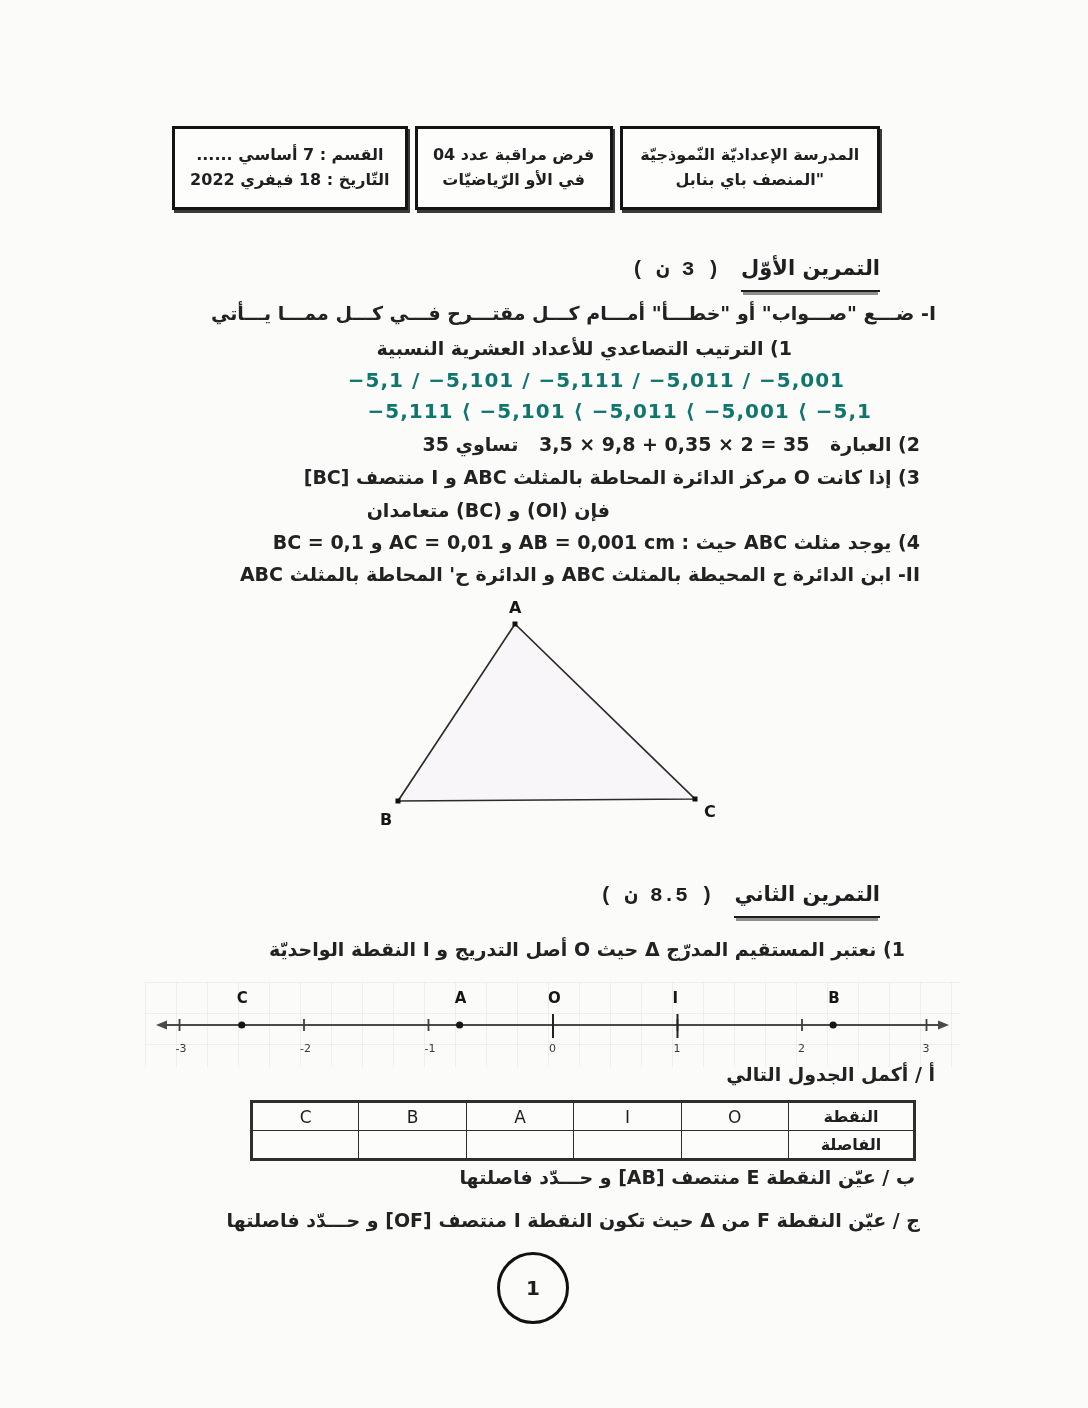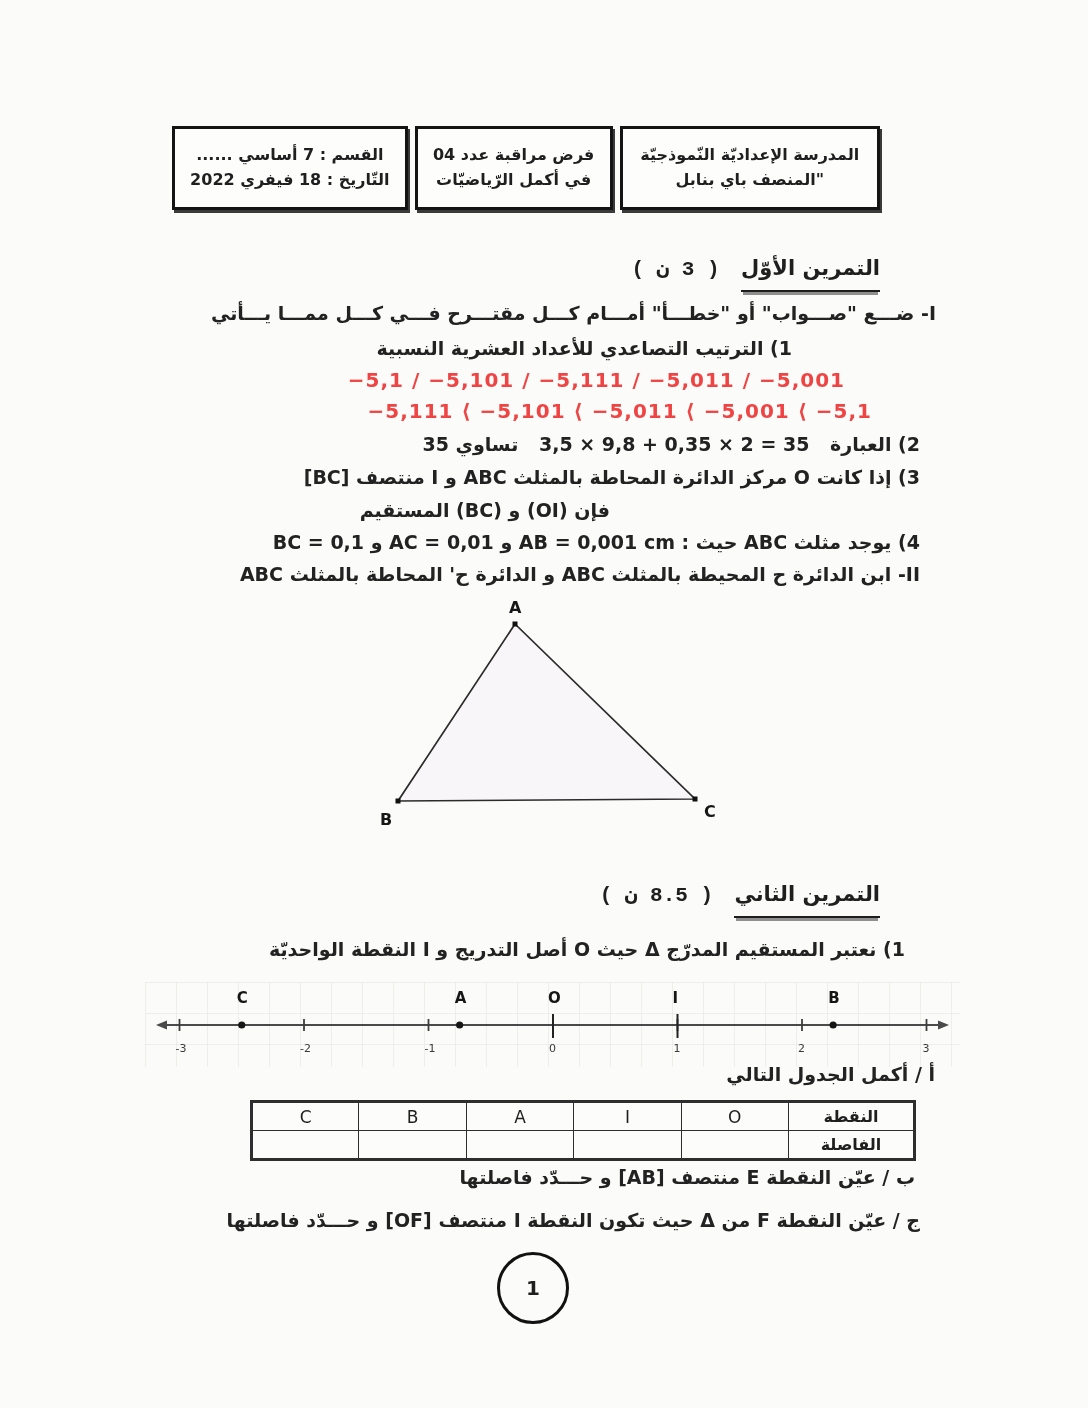--- a/index.html
+++ b/index.html
@@ -18,21 +18,21 @@
   .hdr .c-class{width:238px;text-align:center;}
   .hdr .c-exam{width:200px;}
   .hdr .c-school{width:263px;}
   .hdr .ln{font-size:16px;font-weight:bold;line-height:1.55;white-space:nowrap;direction:rtl;}
   
   .ex-title{position:absolute;direction:rtl;font-size:21px;font-weight:bold;white-space:nowrap;}
   .ex-title .t{border-bottom:2.5px solid #1d1d1d;box-shadow:0 5px 0 -2px #8f8f8f;padding-bottom:10px;text-align:center;}
   .ex-title .p{margin-right:14px;letter-spacing:2px;font-family:Liberation Mono, monospace;}
   
   .line{position:absolute;direction:rtl;font-size:19px;font-weight:bold;white-space:nowrap;color:#222;}
-  .mathline{position:absolute;direction:ltr;font-size:20px;font-weight:bold;letter-spacing:1px;color:#ef4444;white-space:nowrap;}
+  .mathline{position:absolute;direction:ltr;font-size:20px;font-weight:bold;letter-spacing:1px;color:#0f766e;white-space:nowrap;}
   .ltrchunk{direction:ltr;unicode-bidi:isolate;display:inline-block;margin:0 14px;}
   
   .fig{position:absolute;}
   
   table.abs-table{position:absolute;top:1100px;left:250px;width:666px;border-collapse:collapse;direction:rtl;table-layout:fixed;}
   table.abs-table td{
     border:1.6px solid #2e2e2e;height:27px;text-align:center;vertical-align:middle;
     font-size:17px;background:#fcfcfb;padding:0 6px;
   }
   table.abs-table{border:3px solid #2e2e2e;}
@@ -49,21 +49,21 @@
 
 <div class="page">
 
   <div class="hdr">
     <div class="cell c-class">
       <div class="ln">القسم : 7 أساسي ......</div>
       <div class="ln">التّاريخ : 18 فيفري 2022</div>
     </div>
     <div class="cell c-exam">
       <div class="ln">فرض مراقبة عدد 04</div>
-      <div class="ln">في أكمل الرّياضيّات</div>
+      <div class="ln">في الأو الرّياضيّات</div>
     </div>
     <div class="cell c-school">
       <div class="ln">المدرسة الإعداديّة النّموذجيّة</div>
       <div class="ln">"المنصف باي بنابل</div>
     </div>
   </div>
 
   <div class="ex-title" style="top:256px;right:208px;">
     <span class="t">التمرين الأوّل</span>
     <span class="p">( 3 ن )</span>
@@ -74,21 +74,21 @@
   <div class="mathline" style="top:368px;right:243px;">−5,1 / −5,101 / −5,111 / −5,011 / −5,001</div>
   <div class="mathline" style="top:399px;right:216px;">−5,111 ⟨ −5,101 ⟨ −5,011 ⟨ −5,001 ⟨ −5,1</div>
 
   <div class="line" style="top:433px;right:168px;margin-left:8px;">
     <span>2) العبارة</span>
     <span class="ltrchunk">3,5 × 9,8 + 0,35 × 2 = 35</span>
     <span>تساوي 35</span>
   </div>
 
   <div class="line" style="top:466px;right:168px;">3) إذا كانت O مركز الدائرة المحاطة بالمثلث ABC و I منتصف [BC]</div>
-  <div class="line" style="top:499px;right:478px;">فإن (OI) و (BC) المستقيم</div>
+  <div class="line" style="top:499px;right:478px;">فإن (OI) و (BC) متعامدان</div>
   <div class="line" style="top:531px;right:168px;">4) يوجد مثلث ABC حيث : AB = 0,001 cm و AC = 0,01 و BC = 0,1</div>
   <div class="line" style="top:563px;right:168px;">II- ابن الدائرة ح المحيطة بالمثلث ABC و الدائرة ح' المحاطة بالمثلث ABC</div>
 
   <svg class="fig" style="top:595px;left:338px;" width="425" height="245" viewBox="0 0 425 245">
     <polygon points="177,29 60,206 357,204" fill="#f8f6f8" stroke="#2b2b2b" stroke-width="1.7"></polygon>
     <rect x="174.5" y="26.5" width="5" height="5" fill="#111"></rect>
     <rect x="57.5" y="203.5" width="5" height="5" fill="#111"></rect>
     <rect x="354.5" y="201.5" width="5" height="5" fill="#111"></rect>
     <text x="171" y="18" font-size="16" font-weight="bold" fill="#161616">A</text>
     <text x="42" y="230" font-size="16" font-weight="bold" fill="#161616">B</text>

